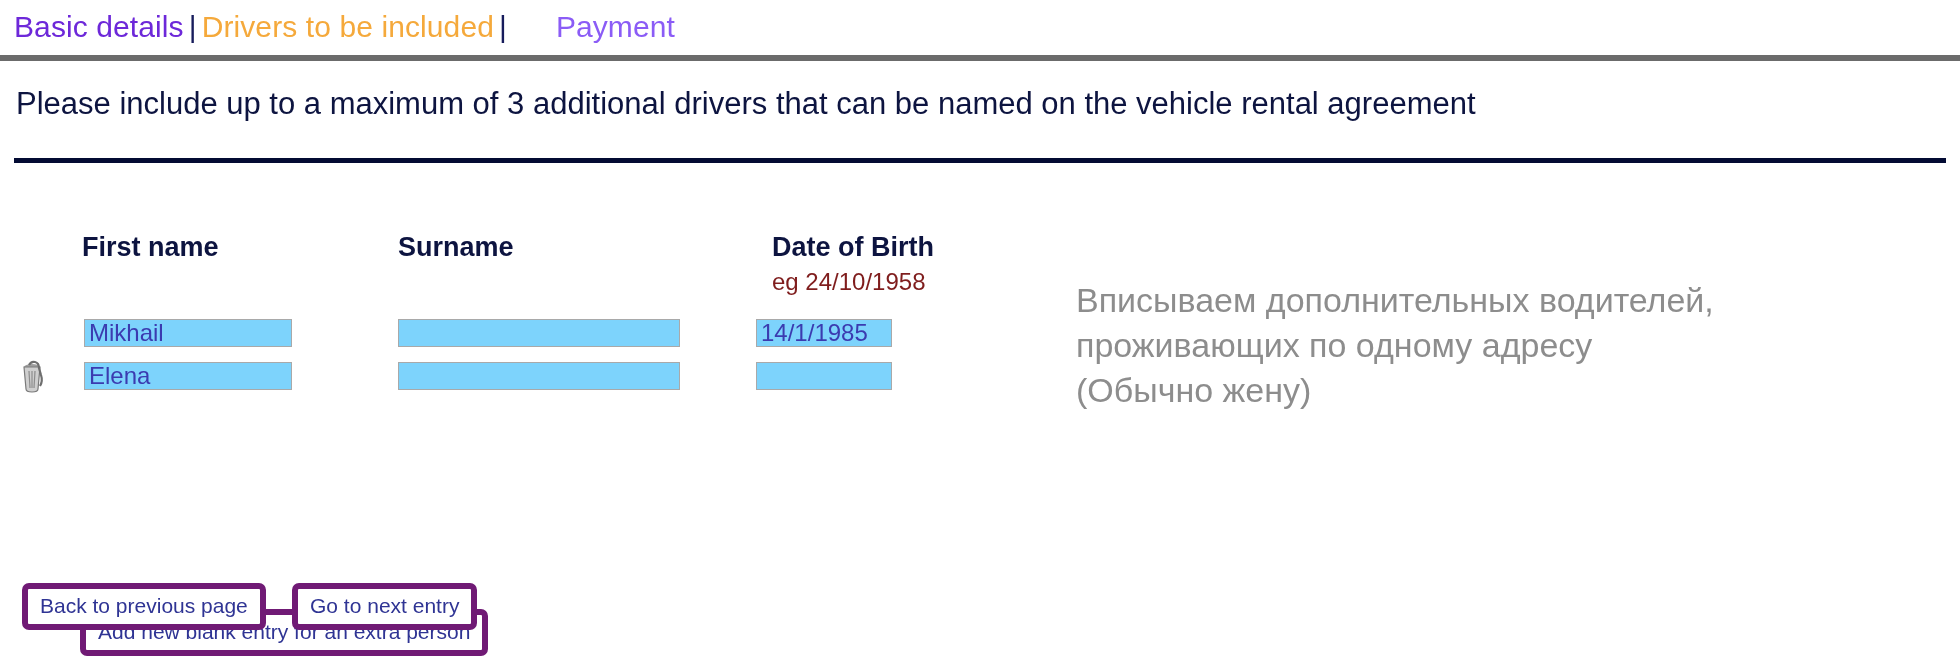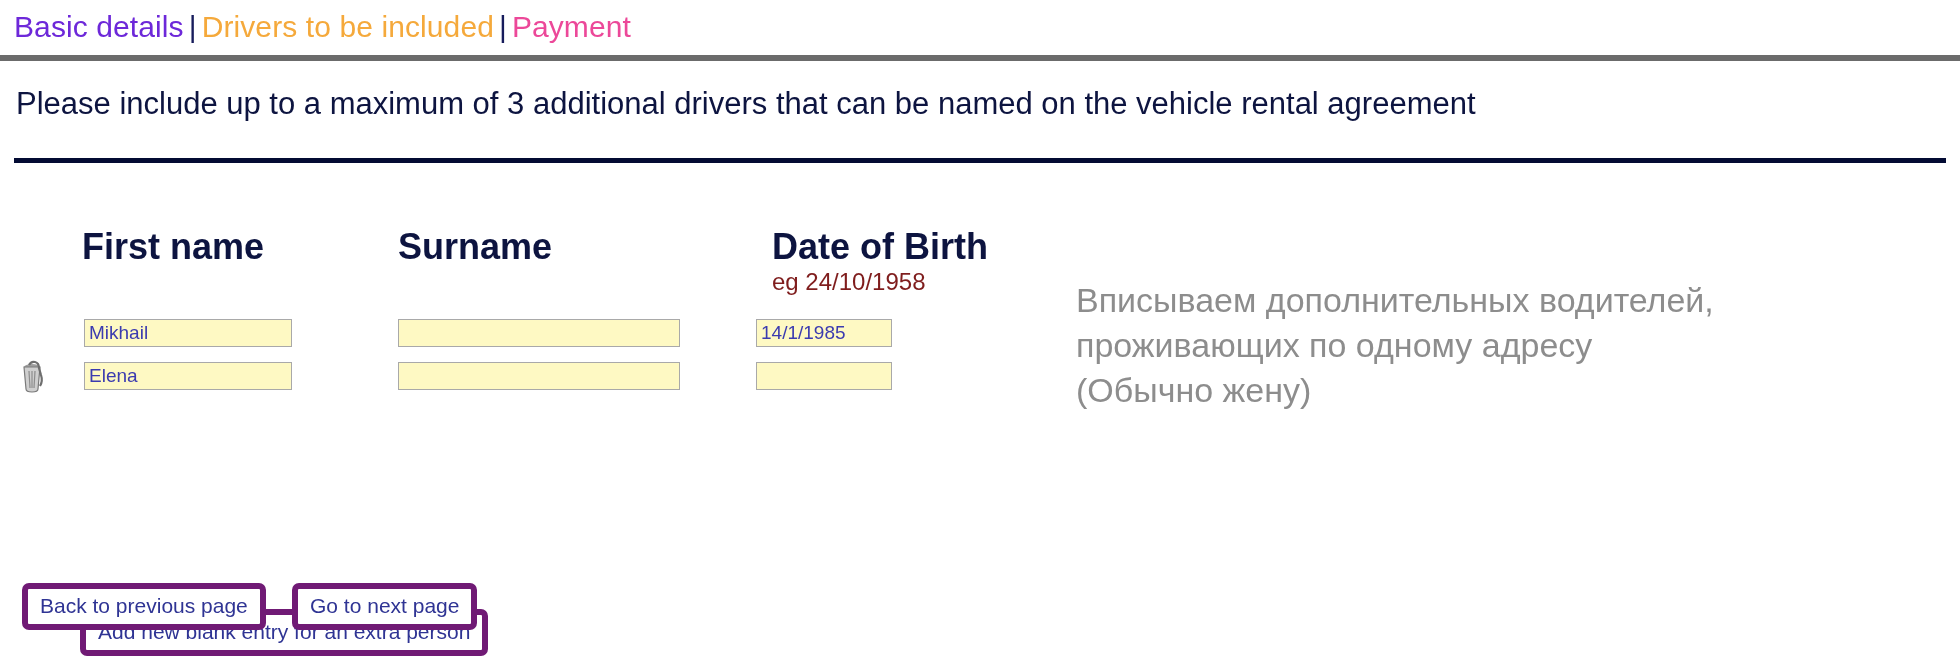--- a/index.html
+++ b/index.html
@@ -25,21 +25,21 @@
     position: absolute;
     left: 14px;
     top: 8px;
     font-size: 30px;
     line-height: 38px;
     white-space: nowrap;
     letter-spacing: 0.1px;
   }
   .crumb-basic  { color: #6d28d9; }
   .crumb-active { color: #f5a93b; }
-  .crumb-payment{ color: #ec4899; }
+  .crumb-payment{ color: #8b5cf6; margin-left: 44px; }
   .crumb-sep    { color: #171c5c; padding: 0 5px; }
 
   
   .rule-gray {
     position: absolute;
     left: 0;
     top: 55px;
     width: 1960px;
     height: 6px;
     background: #6b6b6b;
@@ -68,21 +68,21 @@
   .form-area {
     position: absolute;
     left: 0;
     top: 163px;
     width: 1960px;
   }
 
   .col-head {
     position: absolute;
     font-weight: bold;
-    font-size: 36px;
+    font-size: 27px;
     line-height: 32px;
     color: #0d1440;
     white-space: nowrap;
   }
   .col-head.first   { left: 82px;  top: 68px; }
   .col-head.surname { left: 398px; top: 68px; }
   .col-head.dob     { left: 772px; top: 68px; }
 
   .dob-example {
     position: absolute;
@@ -92,23 +92,23 @@
     line-height: 30px;
     color: #7f1d1d;
     white-space: nowrap;
   }
 
   
   .finput {
     position: absolute;
     height: 28px;
     border: 1px solid #a9a9a9;
-    background: #fef9c3;
+    background: #7dd3fc;
     font-family: "Liberation Sans", sans-serif;
-    font-size: 19px;
+    font-size: 24px;
     line-height: 26px;
     color: #3b3bb0;
     padding: 0 4px;
     outline: none;
   }
   .finput.first   { left: 84px;  width: 208px; }
   .finput.surname { left: 398px; width: 282px; }
   .finput.dob     { left: 756px; width: 136px; }
 
   .row1 { top: 156px; }
@@ -202,15 +202,15 @@
     <button class="btn btn-add">Add new blank entry for an extra person</button>
   </div>
 
   <div class="annotation">
     <div>Вписываем дополнительных водителей,</div>
     <div>проживающих по одному адресу</div>
     <div>(Обычно жену)</div>
   </div>
 
   <button class="btn btn-back">Back to previous page</button>
-  <button class="btn btn-next">Go to next page</button>
+  <button class="btn btn-next">Go to next entry</button>
 
 </div>
 
 </body></html>

